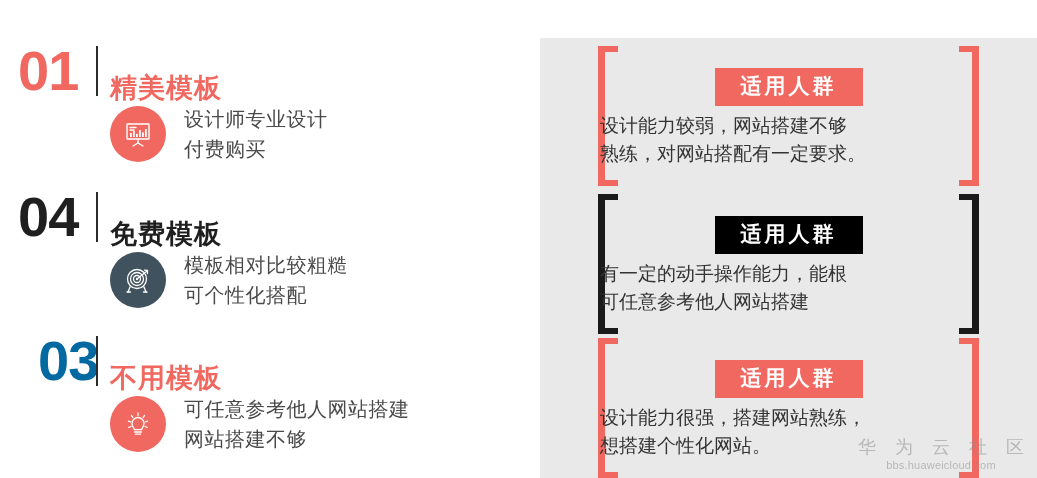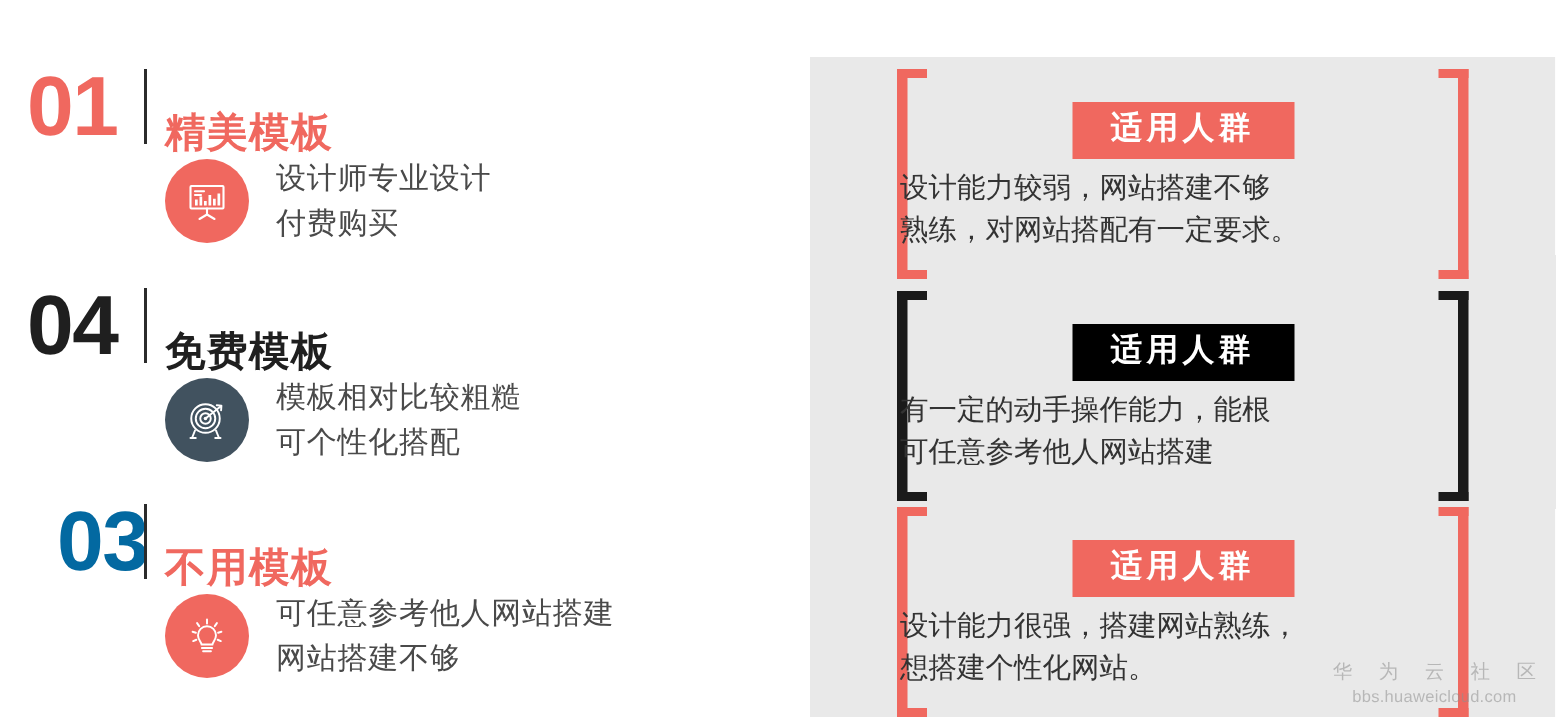--- a/index.html
+++ b/index.html
@@ -152,21 +152,21 @@
   
   .watermark {
     position: absolute;
     right: 6px;
     bottom: 6px;
     text-align: center;
     opacity: 0.55;
     pointer-events: none;
   }
   .wm-cn {
-    font-size: 13px;
+    font-size: 18px;
     letter-spacing: 7px;
     color: #8f8f8f;
     line-height: 21px;
     padding-left: 7px;
   }
   .wm-url {
     font-size: 11px;
     color: #8f8f8f;
     letter-spacing: 0.2px;
     line-height: 14px;

